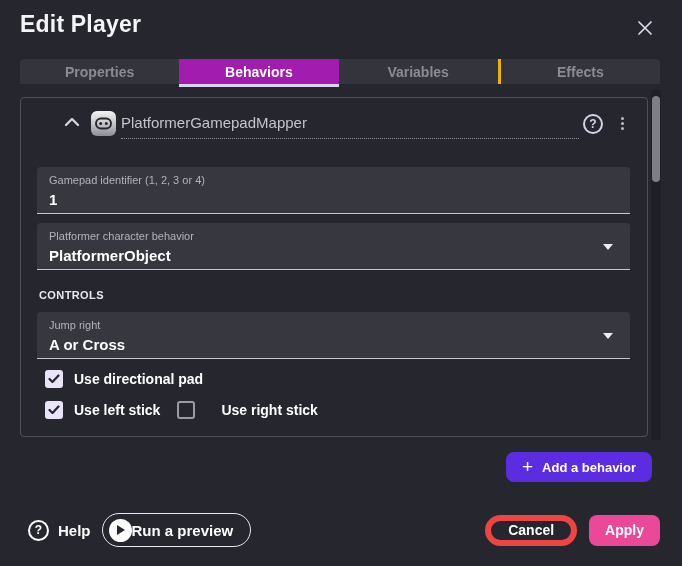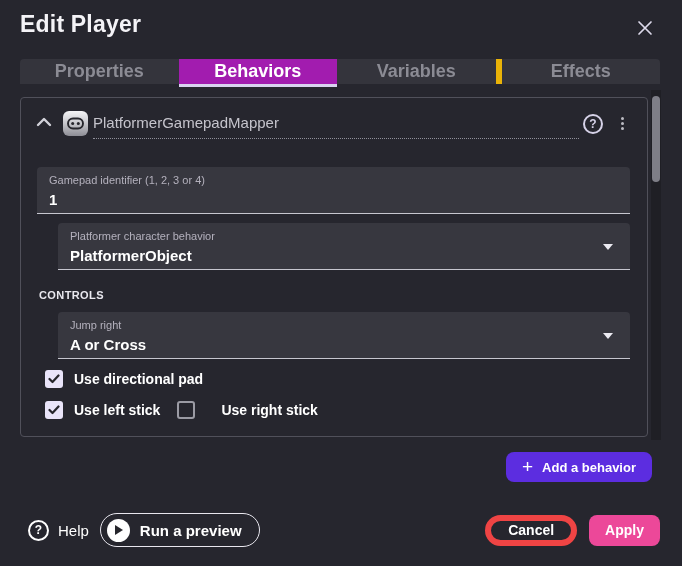--- a/index.html
+++ b/index.html
@@ -5,38 +5,38 @@
   html,body{margin:0;padding:0;background:#26262e;}
   body{font-family:"Liberation Sans", sans-serif;}
   .stage{position:relative;width:682px;height:566px;background:#26262e;overflow:hidden;}
 
   
   .dlg-title{position:absolute;left:20px;top:11px;font-size:23px;font-weight:700;color:#f4f3f7;letter-spacing:.2px;}
   .close-btn{position:absolute;right:26px;top:17px;width:22px;height:22px;background:none;border:none;padding:0;cursor:pointer;display:flex;align-items:center;justify-content:center;}
 
   
   .tabbar{position:absolute;left:20px;top:59px;width:640px;height:25px;background:#34343c;border-radius:4px 4px 0 0;display:flex;}
-  .tab{flex:1;display:flex;align-items:center;justify-content:center;font-size:18px;font-weight:700;color:#8b8b94;cursor:pointer;position:relative;box-sizing:border-box;}
+  .tab{flex:1;display:flex;align-items:center;justify-content:center;font-size:14px;font-weight:700;color:#8b8b94;cursor:pointer;position:relative;box-sizing:border-box;}
   .tab.active{background:#a21caf;color:#ffffff;}
   .tab.active::after{content:"";position:absolute;left:0;right:0;bottom:-3px;height:3px;background:#d9d3f0;}
-  .tab.divided{border-left:6px solid #eab308;}
+  .tab.divided{border-left:3px solid #eab308;}
 
   
-  .card{position:absolute;left:20px;top:97px;width:628px;height:340px;border:1px solid #50505a;border-radius:4px;box-sizing:border-box;}
+  .card{position:absolute;left:20px;top:97px;width:628px;height:340px;border:1px solid #50505a;border-radius:4px;box-sizing:border-box;padding-left:28px;}
   .card-header{position:relative;height:48px;}
   .chev-btn{position:absolute;left:14px;top:17px;width:18px;height:14px;background:none;border:none;padding:0;cursor:pointer;}
   .behavior-icon{position:absolute;left:42px;top:13px;width:25px;height:25px;border-radius:6px;background:linear-gradient(180deg,#f4f4f6 0%,#c6c6cb 50%,#8d8d95 100%);display:flex;align-items:center;justify-content:center;}
   .behavior-name{position:absolute;left:72px;right:68px;top:16px;font-size:15px;color:#c5c4cc;padding-bottom:7px;border-bottom:1px dotted #90909a;white-space:nowrap;overflow:hidden;cursor:text;}
   .help-circle{position:absolute;right:44px;top:16px;width:20px;height:20px;box-sizing:border-box;border:2px solid #d6d2e8;border-radius:50%;background:none;color:#d6d2e8;font-size:12px;font-weight:700;display:flex;align-items:center;justify-content:center;cursor:pointer;padding:0;}
   .kebab-btn{position:absolute;right:18px;top:17px;width:14px;height:17px;background:none;border:none;cursor:pointer;padding:0;display:flex;flex-direction:column;align-items:center;justify-content:center;gap:2px;}
   .kebab-btn i{display:block;width:3px;height:3px;border-radius:50%;background:#bbbbc3;}
 
   .fields{position:absolute;left:16px;right:17px;top:69px;}
   .field{position:relative;background:#37373f;border-radius:4px 4px 0 0;border-bottom:1px solid #c6c6cf;padding:7px 12px 0 12px;height:39px;cursor:text;}
-  .field.select{cursor:pointer;margin-left:21px;}
+  .field.select{cursor:pointer;}
   .field + .field{margin-top:9px;}
   .field.jump{margin-top:11px;}
   .f-label{font-size:11px;color:#b4b1bd;line-height:13px;}
   .f-value{font-size:15px;font-weight:600;color:#ffffff;margin-top:4px;line-height:18px;}
   .dd-arrow{position:absolute;right:17px;top:21px;width:0;height:0;border-left:5px solid transparent;border-right:5px solid transparent;border-top:6px solid #ecebf2;}
 
   .section-heading{margin:19px 0 0 2px;font-size:11px;font-weight:700;color:#e9e8ef;letter-spacing:.4px;}
 
   .cbrow{display:flex;align-items:center;margin-left:8px;}
   .cbrow.first{margin-top:11px;}
@@ -53,22 +53,22 @@
   .sb-thumb{position:absolute;left:652px;top:96px;width:8px;height:86px;background:#7e7e87;border-radius:4px;cursor:pointer;}
 
   
   .add-btn{position:absolute;right:30px;top:452px;height:30px;border:none;border-radius:8px;background:#5c2de0;color:#fff;font-family:inherit;font-size:13px;font-weight:700;display:flex;align-items:center;gap:9px;padding:0 16px;cursor:pointer;}
   .add-btn .plus{font-size:19px;font-weight:400;line-height:1;margin-top:-2px;}
 
   
   .footer{position:absolute;left:28px;right:22px;top:513px;height:34px;display:flex;align-items:center;}
   .help-group{display:flex;align-items:center;gap:9px;cursor:pointer;}
   .help-circle2{width:21px;height:21px;box-sizing:border-box;border:2px solid #ffffff;border-radius:50%;color:#ffffff;font-size:12px;font-weight:700;display:flex;align-items:center;justify-content:center;}
-  .help-label{font-size:15px;font-weight:400;color:#ffffff;}
-  .run-btn{margin-left:11px;height:34px;box-sizing:border-box;border:1px solid #e8e6ee;border-radius:17px;background:none;color:#fff;font-family:inherit;display:flex;align-items:center;gap:10px;padding:0 17px 0 6px;font-size:15px;font-weight:700;cursor:pointer;}
+  .help-label{font-size:15px;font-weight:700;color:#ffffff;}
+  .run-btn{margin-left:11px;height:34px;box-sizing:border-box;border:1px solid #e8e6ee;border-radius:17px;background:none;color:#fff;font-family:inherit;display:flex;align-items:center;padding:0 17px 0 6px;font-size:15px;font-weight:700;cursor:pointer;}
   .play-circle{width:23px;height:23px;border-radius:50%;background:#ffffff;display:flex;align-items:center;justify-content:center;}
   .play-tri{width:0;height:0;border-top:5px solid transparent;border-bottom:5px solid transparent;border-left:8px solid #26262c;margin-left:2px;}
   .spacer{flex:1;}
   .cancel-btn{height:31px;box-sizing:border-box;border:6px solid #ef4444;border-radius:16px;background:none;color:#fff;font-family:inherit;font-size:14px;font-weight:700;padding:0 17px;cursor:pointer;}
   .apply-btn{margin-left:12px;height:31px;border:none;border-radius:8px;background:#ec4899;color:#fff;font-family:inherit;font-size:14px;font-weight:700;padding:0 16px;cursor:pointer;}
 </style>
 </head>
 <body>
 
 <div class="stage">

